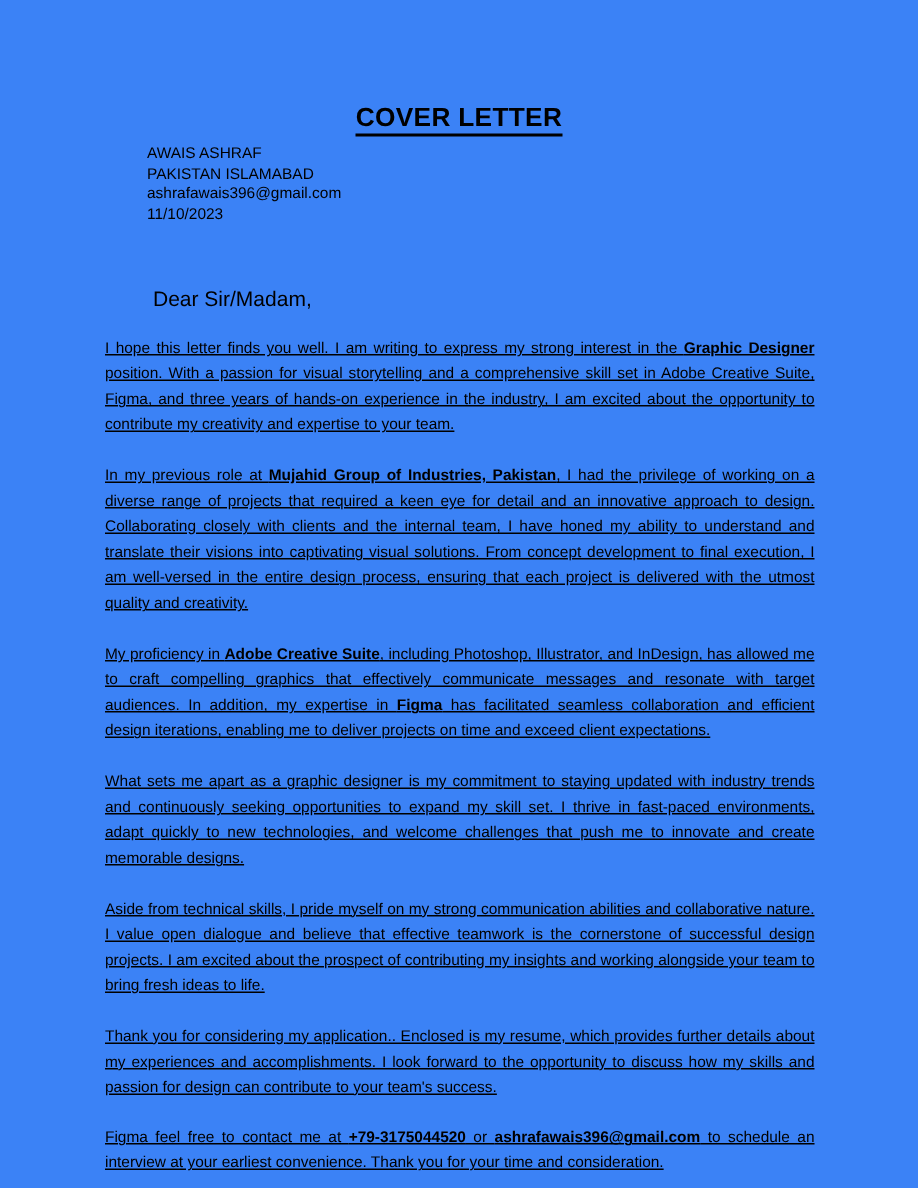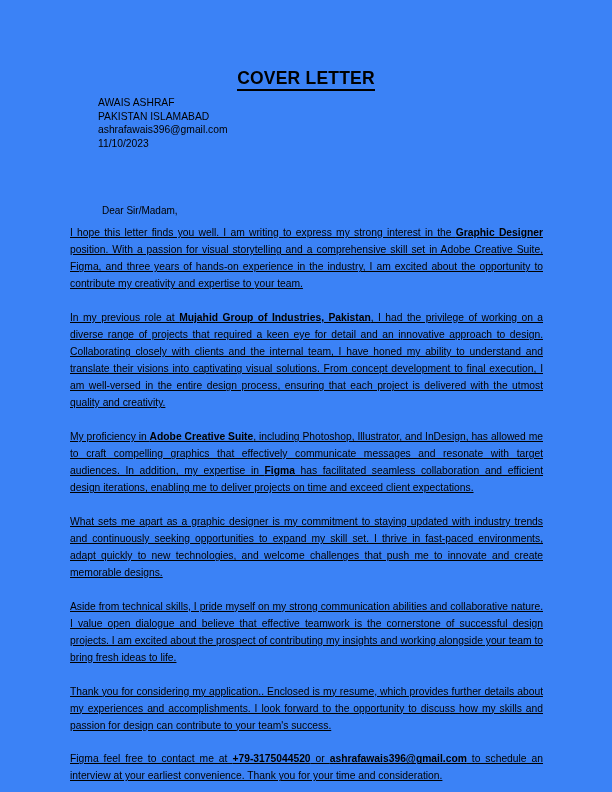--- a/index.html
+++ b/index.html
@@ -43,23 +43,23 @@
     font-size: 10.3px;
     line-height: 13.6px;
     text-align: left;
     margin-left: 28px;
   }
   .sender-block div {
     white-space: pre;
   }
   .salutation {
     position: absolute;
-    top: 204px;
+    top: 192px;
     left: 70px;
-    font-size: 10px;
+    font-size: 14px;
     line-height: 14px;
     padding-left: 32px;
   }
   .body-area {
     position: absolute;
     top: 224px;
     left: 70px;
     width: 473px;
   }
   .para {

